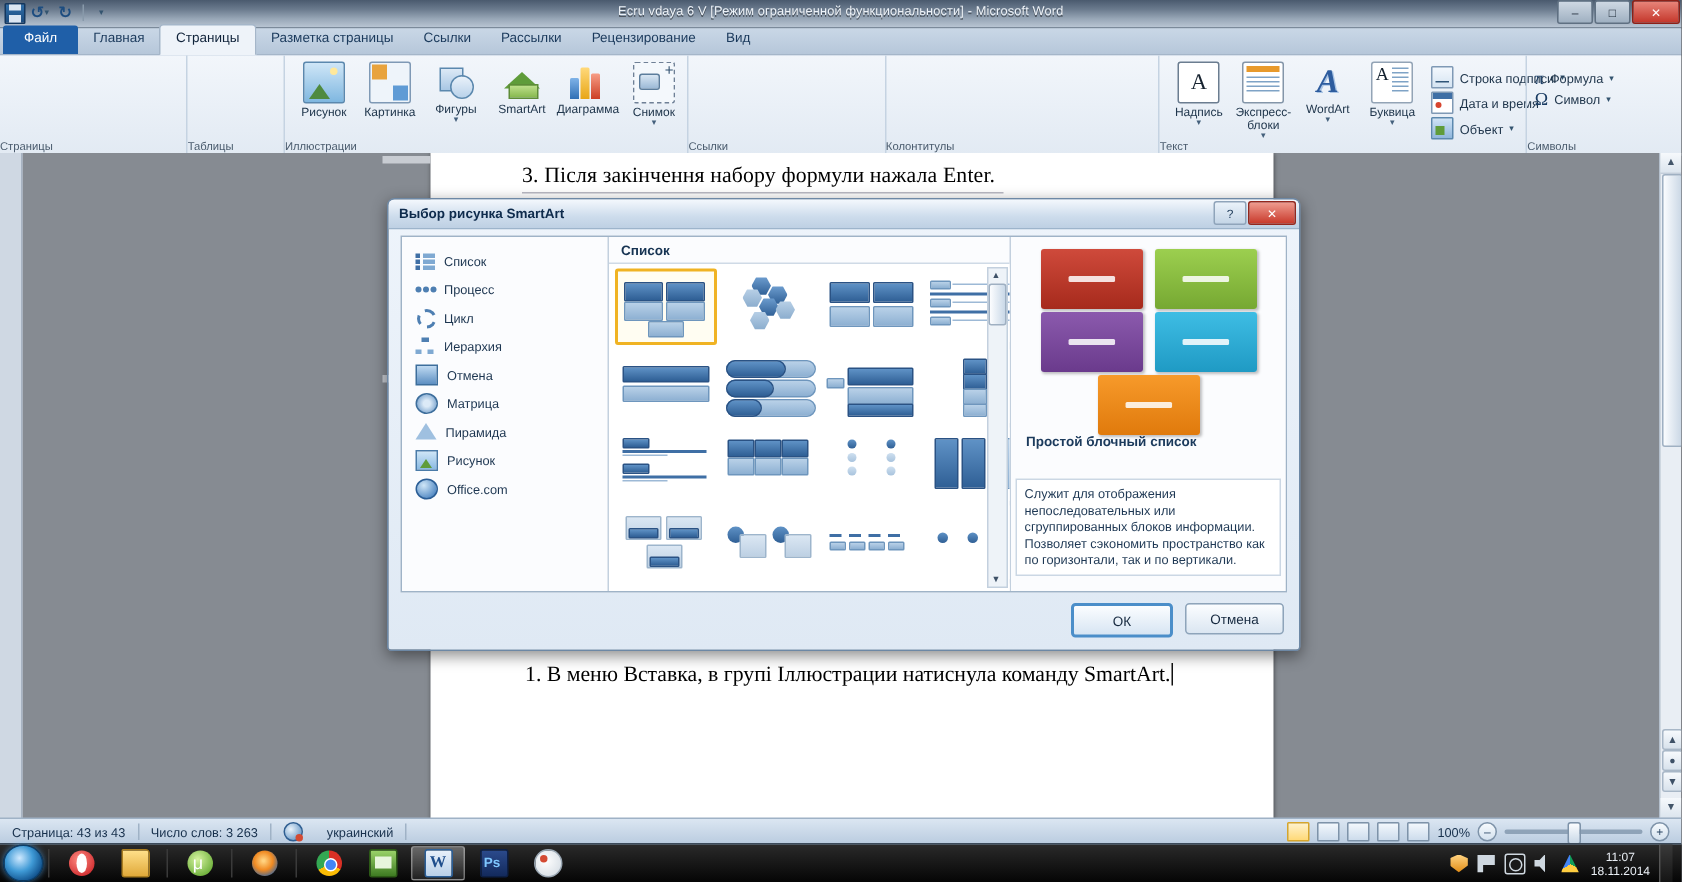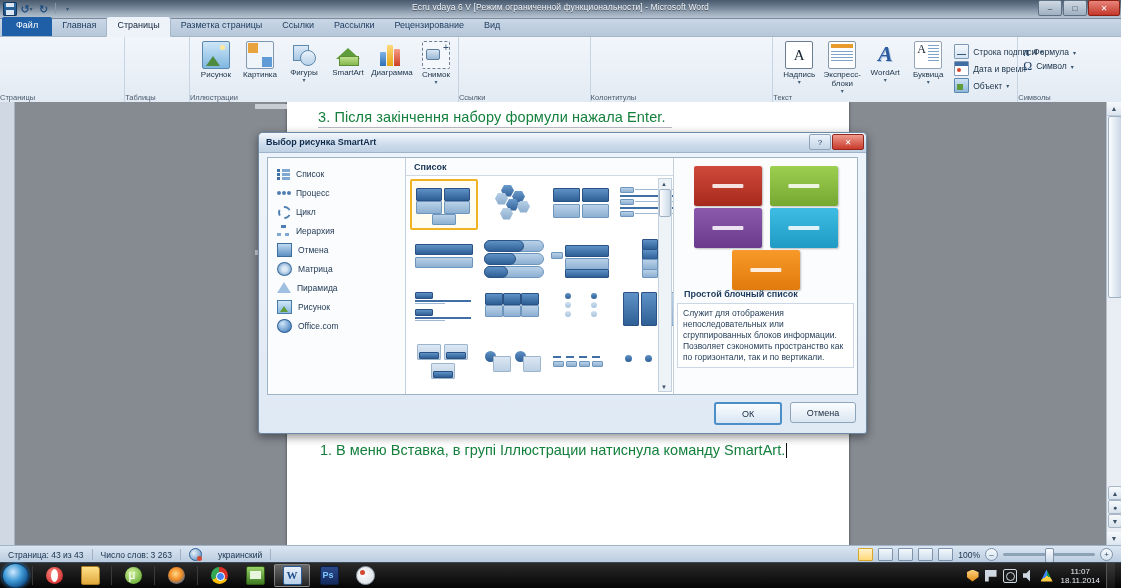--- a/index.html
+++ b/index.html
@@ -151,21 +151,21 @@
     box-shadow:0 3px 0 0 #5e8cba,0 6px 0 0 #5e8cba;}
 
   .formula-ic{font-family:"Liberation Serif",serif;font-size:12px;color:#1a3c63;line-height:12px;}
   .symbol-ic{font-family:"Liberation Serif",serif;font-size:12px;color:#1a3c63;line-height:12px;}
 
   
   .docarea{position:absolute;left:0;top:102px;right:0;bottom:17px;background:#868b92;overflow:hidden;}
   .vruler{position:absolute;left:0;top:0;width:14px;bottom:0;background:#cfd8e3;border-right:1px solid #a7b3c2;}
   .page{position:absolute;left:287px;top:0px;width:562px;height:445px;background:#fff;
     box-shadow:0 0 3px rgba(0,0,0,.5);}
-  .doc-line{position:absolute;font-family:Liberation Sans, sans-serif;color:#15803d;white-space:nowrap;}
+  .doc-line{position:absolute;font-family:Liberation Serif, serif;color:#000000;white-space:nowrap;margin-left:30px;}
   .doc-top{left:31px;top:7px;font-size:14.5px;letter-spacing:.1px;}
   .doc-top:after{content:"";position:absolute;left:0;right:-6px;bottom:-3px;height:1px;background:#b9b9c4;}
   .doc-bottom{left:33px;top:340px;font-size:14.5px;}
   .caret-bar{display:inline-block;width:1px;height:15px;background:#111;vertical-align:-3px;margin-left:1px;}
   .margin-mark{position:absolute;background:#c8ccd2;}
   .page-fold{position:absolute;left:287px;top:255px;width:562px;height:1px;background:#b9bdc4;}
   .strike-row{position:absolute;left:303px;top:316px;width:290px;height:7px;opacity:.55;
     background:repeating-linear-gradient(to right,#c86a6a 0 12px,transparent 12px 18px);}
 
   
@@ -251,21 +251,21 @@
   .gs-arrow{position:absolute;left:0;width:10px;height:9px;font-size:6px;color:#3e5167;display:flex;
     align-items:center;justify-content:center;}
 
   .prev-pane{width:183px;border-left:1px solid #c3d0de;background:#fbfcfe;display:flex;flex-direction:column;
     align-items:center;padding-top:6px;}
   .prev-blocks{width:160px;height:122px;position:relative;}
   .pb{position:absolute;border-radius:2px;box-shadow:1px 1px 2px rgba(0,0,0,.25);}
   .pb:after{content:"";position:absolute;left:50%;top:50%;transform:translate(-50%,-50%);
     width:46%;height:4px;background:rgba(255,255,255,.85);border-radius:1px;}
   .prev-title{font-size:9px;font-weight:bold;color:#1b3a5c;margin-top:3px;align-self:flex-start;padding-left:10px;}
-  .prev-desc{width:165px;margin-top:4px;border:1px solid #cbd7e4;background:#fff;padding:4px 5px;
+  .prev-desc{width:165px;margin-top:20px;border:1px solid #cbd7e4;background:#fff;padding:4px 5px;
     font-size:8.5px;line-height:11px;color:#1e3854;}
 
   .dlg-foot{position:absolute;right:10px;bottom:8px;display:flex;gap:8px;}
   .dbtn{width:64px;height:19px;border-radius:3px;font-size:9px;color:#16293f;
     display:flex;align-items:center;justify-content:center;
     background:linear-gradient(#fbfdff,#dbe6f1);border:1px solid #8ea4ba;}
   .dbtn.def{border:2px solid #4b8ec9;background:linear-gradient(#fbfdff,#d7e5f3);}
 
   
   .statusbar{position:absolute;left:0;bottom:0;width:1121px;height:17px;

